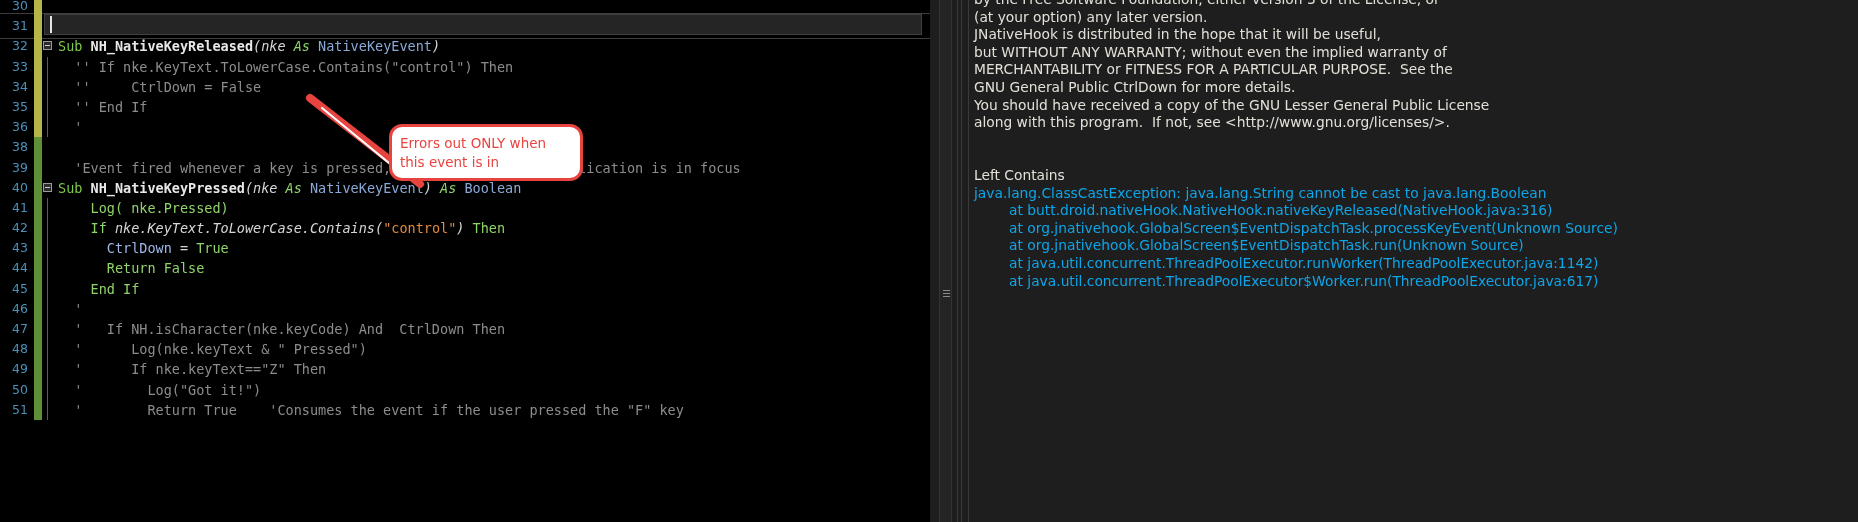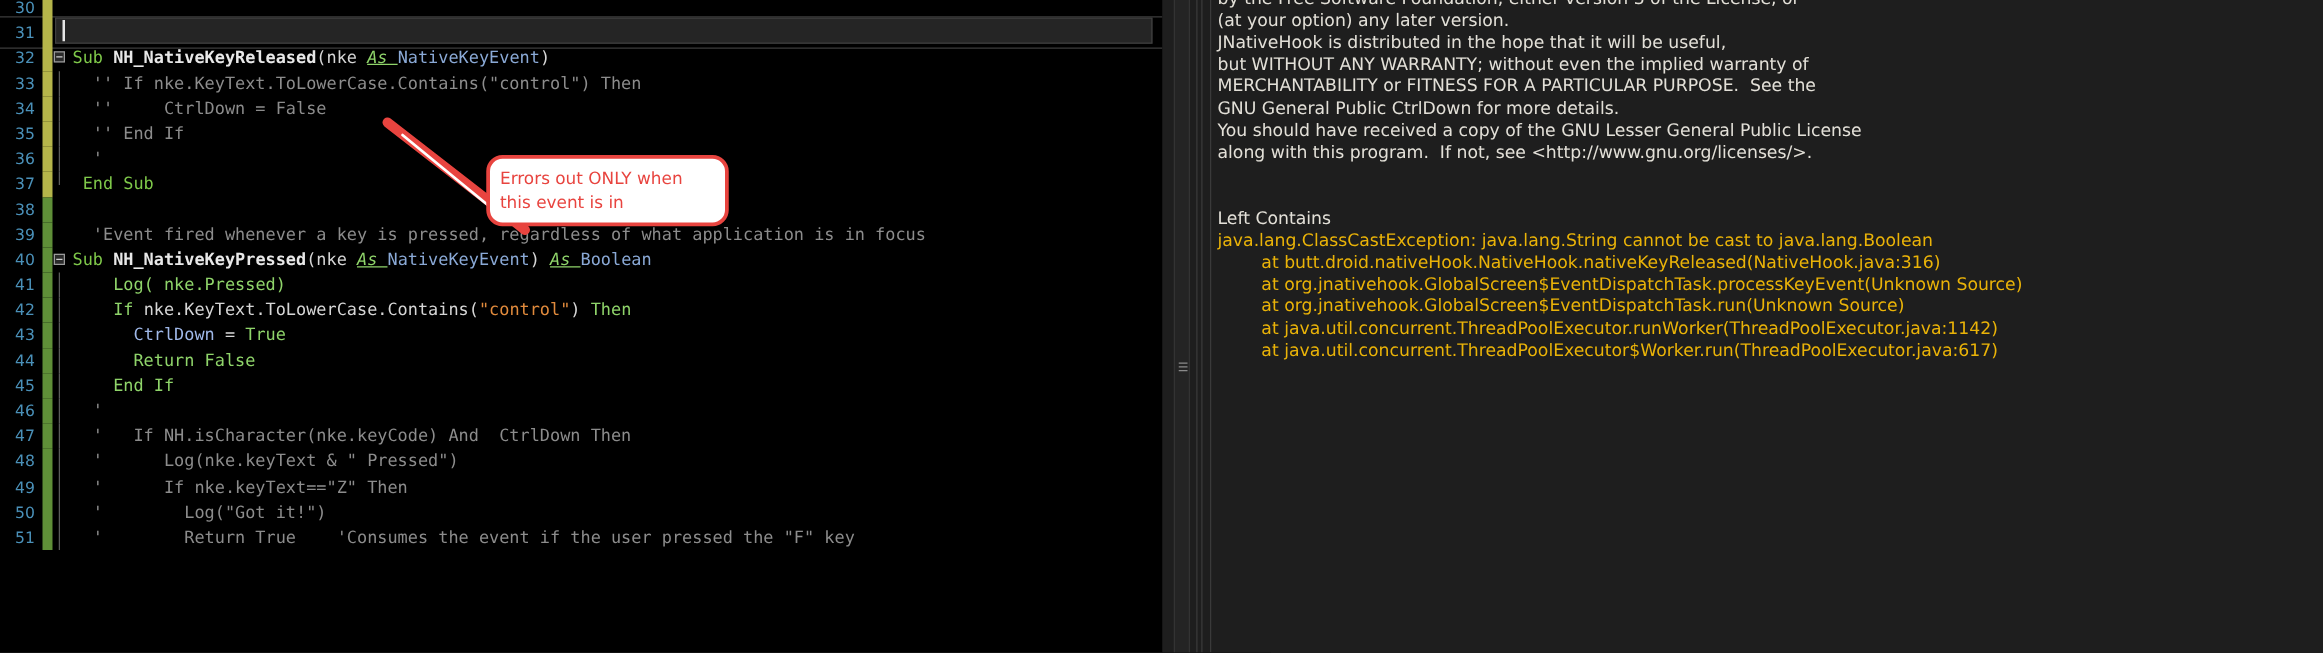--- a/index.html
+++ b/index.html
@@ -82,23 +82,23 @@
   .indent-guide.partial-bot { bottom: 10px; }
 
   .code-text {
     flex: 1 1 auto;
     padding-left: 2px;
     color: #d4d4d4;
     overflow: hidden;
   }
   .tok-sub     { color: #7fc94a; }
   .tok-name    { color: #e8e8e8; font-weight: bold; }
-  .tok-as      { color: #8fd46a; font-style: italic; text-decoration: underline; }
+  .tok-as      { color: #8fd46a; font-style: italic; }
   .tok-type    { color: #8aa9d6; }
-  .tok-plain   { color: #d6d6d6; }
+  .tok-plain   { color: #d6d6d6; font-style: italic; }
   .tok-comment { color: #8c8c8c; text-align: center; }
   .tok-string  { color: #e08a3c; }
   .tok-var     { color: #9fb8e8; }
   .tok-bool    { color: #8fd46a; }
   .tok-op      { color: #d6d6d6; }
 
   
   .active-line-box {
     position: absolute;
     left: 44px;
@@ -201,21 +201,21 @@
     top: -9px; left: 6px; right: 0;
   }
   .log-row {
     height: 17.6px;
     line-height: 17.6px;
     white-space: pre;
     font-size: 13.8px;
     font-family: "DejaVu Sans", sans-serif;
     color: #e3e0d8;
   }
-  .log-row.err { color: #eab308; }
+  .log-row.err { color: #0ea5e9; }
   .log-row.blank { color: transparent; }
 
   
   .logrule {
     position: absolute;
     top: 0; bottom: 0;
     width: 1px;
     background: #3a3a3a;
   }
 </style>
@@ -230,21 +230,20 @@
     <div class="active-line-box" style="top:14px;"></div>
     <div class="caret" style="top:16px;"></div>
     <div class="code-rows" id="code-rows">
         <div class="code-row"><div class="gutter-num">30</div><div class="gutter-bar olive"></div><div class="fold-col"></div><div class="code-text"></div></div>
         <div class="code-row"><div class="gutter-num">31</div><div class="gutter-bar olive"></div><div class="fold-col"></div><div class="code-text"></div></div>
         <div class="code-row"><div class="gutter-num">32</div><div class="gutter-bar olive"></div><div class="fold-col"><div class="fold-box"></div></div><div class="code-text"><span class="tok-sub">Sub </span><span class="tok-name">NH_NativeKeyReleased</span><span class="tok-plain">(nke </span><span class="tok-as">As </span><span class="tok-type">NativeKeyEvent</span><span class="tok-plain">)</span></div></div>
         <div class="code-row"><div class="gutter-num">33</div><div class="gutter-bar olive"></div><div class="fold-col"><div class="indent-guide"></div></div><div class="code-text"><span class="tok-comment">  '' If nke.KeyText.ToLowerCase.Contains("control") Then</span></div></div>
         <div class="code-row"><div class="gutter-num">34</div><div class="gutter-bar olive"></div><div class="fold-col"><div class="indent-guide"></div></div><div class="code-text"><span class="tok-comment">  ''     CtrlDown = False</span></div></div>
         <div class="code-row"><div class="gutter-num">35</div><div class="gutter-bar olive"></div><div class="fold-col"><div class="indent-guide"></div></div><div class="code-text"><span class="tok-comment">  '' End If</span></div></div>
         <div class="code-row"><div class="gutter-num">36</div><div class="gutter-bar olive"></div><div class="fold-col"><div class="indent-guide"></div></div><div class="code-text"><span class="tok-comment">  '</span></div></div>
-        <div class="code-row"><div class="gutter-num">37</div><div class="gutter-bar olive"></div><div class="fold-col"><div class="indent-guide partial-bot"></div></div><div class="code-text"><span class="tok-sub"> End Sub</span></div></div>
         <div class="code-row"><div class="gutter-num">38</div><div class="gutter-bar green"></div><div class="fold-col"></div><div class="code-text"></div></div>
         <div class="code-row"><div class="gutter-num">39</div><div class="gutter-bar green"></div><div class="fold-col"></div><div class="code-text"><span class="tok-comment">  'Event fired whenever a key is pressed, regardless of what application is in focus</span></div></div>
         <div class="code-row"><div class="gutter-num">40</div><div class="gutter-bar green"></div><div class="fold-col"><div class="fold-box"></div></div><div class="code-text"><span class="tok-sub">Sub </span><span class="tok-name">NH_NativeKeyPressed</span><span class="tok-plain">(nke </span><span class="tok-as">As </span><span class="tok-type">NativeKeyEvent</span><span class="tok-plain">) </span><span class="tok-as">As </span><span class="tok-type">Boolean</span></div></div>
         <div class="code-row"><div class="gutter-num">41</div><div class="gutter-bar green"></div><div class="fold-col"><div class="indent-guide"></div></div><div class="code-text"><span class="tok-plain">    </span><span class="tok-bool">Log</span><span class="tok-bool">( nke.Pressed)</span></div></div>
         <div class="code-row"><div class="gutter-num">42</div><div class="gutter-bar green"></div><div class="fold-col"><div class="indent-guide"></div></div><div class="code-text"><span class="tok-plain">    </span><span class="tok-bool">If </span><span class="tok-plain">nke.KeyText.ToLowerCase.Contains(</span><span class="tok-string">"control"</span><span class="tok-plain">) </span><span class="tok-bool">Then</span></div></div>
         <div class="code-row"><div class="gutter-num">43</div><div class="gutter-bar green"></div><div class="fold-col"><div class="indent-guide"></div></div><div class="code-text"><span class="tok-plain">      </span><span class="tok-var">CtrlDown</span><span class="tok-op"> = </span><span class="tok-bool">True</span></div></div>
         <div class="code-row"><div class="gutter-num">44</div><div class="gutter-bar green"></div><div class="fold-col"><div class="indent-guide"></div></div><div class="code-text"><span class="tok-bool">      Return False</span></div></div>
         <div class="code-row"><div class="gutter-num">45</div><div class="gutter-bar green"></div><div class="fold-col"><div class="indent-guide"></div></div><div class="code-text"><span class="tok-bool">    End If</span></div></div>
         <div class="code-row"><div class="gutter-num">46</div><div class="gutter-bar green"></div><div class="fold-col"><div class="indent-guide"></div></div><div class="code-text"><span class="tok-comment">  '</span></div></div>
         <div class="code-row"><div class="gutter-num">47</div><div class="gutter-bar green"></div><div class="fold-col"><div class="indent-guide"></div></div><div class="code-text"><span class="tok-comment">  '   If NH.isCharacter(nke.keyCode) And  CtrlDown Then</span></div></div>

